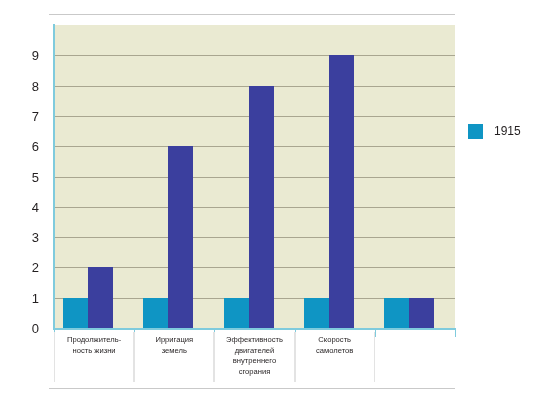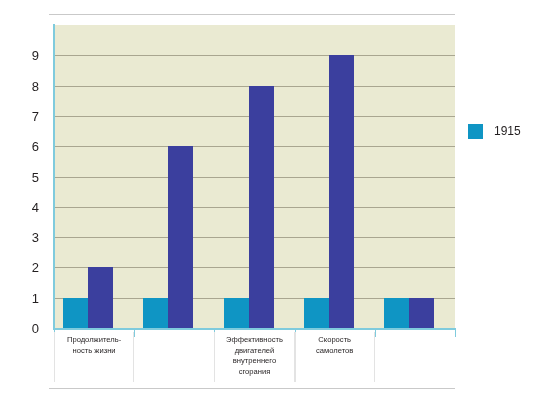--- a/index.html
+++ b/index.html
@@ -233,20 +233,24 @@
       <div class="x-tick" style="left: 294.6px; background: rgb(127, 203, 221);"></div>
       <div class="x-tick" style="left: 374.8px; background: rgb(127, 203, 221);"></div>
       <div class="x-tick" style="left: 455px; background: rgb(127, 203, 221);"></div>
     </div>
 
   <div id="category-labels">
       <div class="cat-cell" style="left: 0px; width: 80.2px;">
         <span class="cat-text">Продолжитель-
 ность жизни</span>
       </div>
+      <div class="cat-cell" style="left: 80.2px; width: 80.2px;">
+        <span class="cat-text">Ирригация
+земель</span>
+      </div>
       <div class="cat-cell" style="left: 240.6px; width: 80.2px;">
         <span class="cat-text">Скорость
 самолетов</span>
       </div>
       <div class="cat-cell" style="left: 160.4px; width: 80.2px;">
         <span class="cat-text">Эффективность
 двигателей
 внутреннего
 сгорания</span>
       </div>

